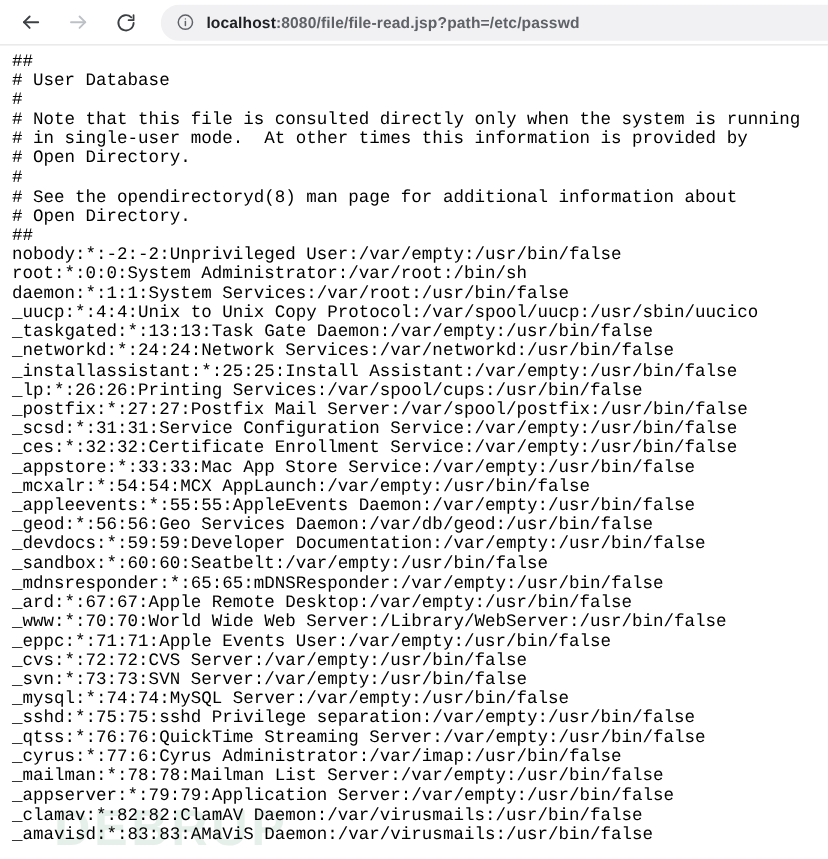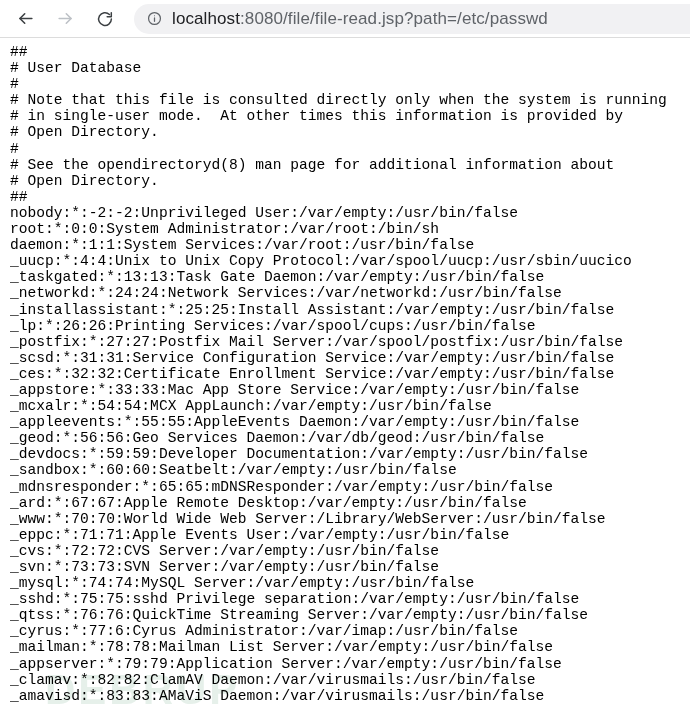--- a/index.html
+++ b/index.html
@@ -63,25 +63,26 @@
     flex: 0 0 auto;
     width: 16px;
     height: 16px;
     margin-right: 10px;
     display: flex;
     align-items: center;
     justify-content: center;
   }
   .url-text {
     font-family: "Liberation Sans", sans-serif;
-    font-size: 17px;
+    font-size: 13px;
     white-space: nowrap;
     letter-spacing: 0.1px;
     color: #5f6368;
     overflow: hidden;
+    font-weight: bold;
   }
   .url-host { color: #202124; }
   .url-rest { color: #5f6368; }
 
   
   .page-content {
     position: relative;
     height: 678px;
     background: #ffffff;
     overflow: hidden;

